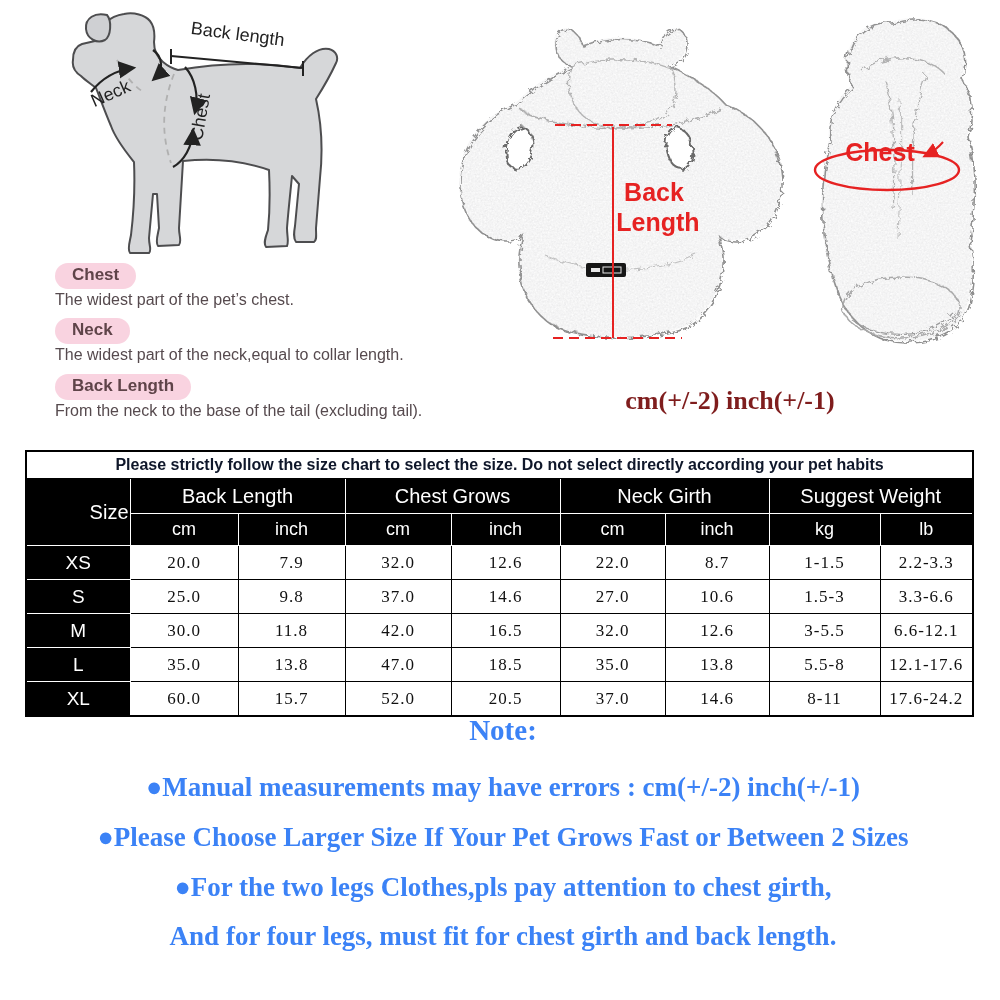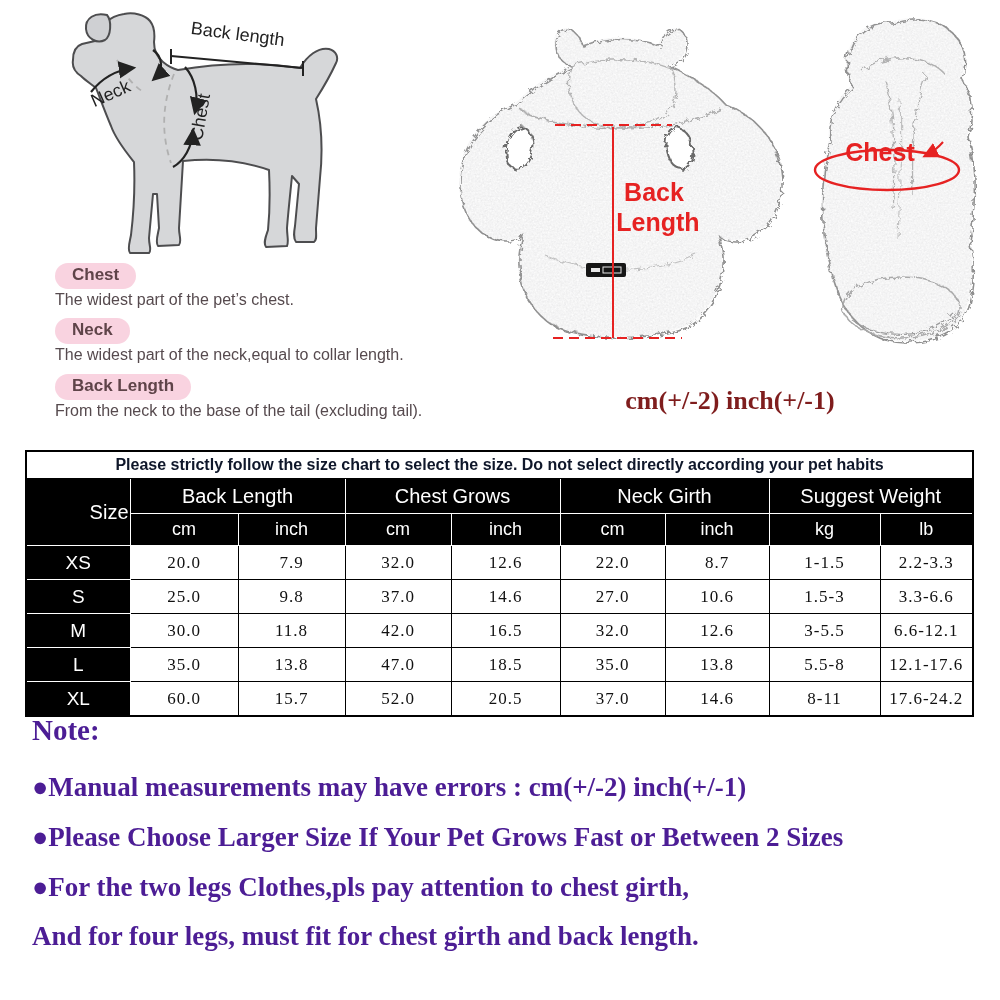--- a/index.html
+++ b/index.html
@@ -31,22 +31,22 @@
   .size-table td{border:1px solid #000;text-align:center;vertical-align:middle;overflow:hidden;}
   .size-table .banner{height:24px;color:#0f172a;font-size:16px;font-weight:600;background:#fff;}
   .size-table .dark{background:#000;color:#fff;border:1px solid #fff;}
   .size-table .group{height:32px;font-size:20px;}
   .size-table .size-hdr{font-size:20px;text-align:right;}
   .size-table .unit{height:29px;font-size:18px;}
   .size-table .size-cell{height:31px;font-size:19px;}
   .size-table .val{font-family:"Liberation Serif",serif;font-size:17px;letter-spacing:1px;color:#111;margin-left:14px;}
 
   
-  .notes{position:absolute;left:32px;top:714px;width:930px;color:#4c1d95;
-         font-family:"Liberation Serif",serif;font-weight:bold;}
+  .notes{position:absolute;left:38px;top:714px;width:930px;color:#3b82f6;
+         font-family:"Liberation Serif",serif;font-weight:bold;text-align:center;}
   .note-heading{font-size:29px;margin-bottom:24px;}
   .note-line{font-size:27px;margin-bottom:16px;line-height:1.25;}
 </style>
 </head>
 <body>
 
 <div class="page">
 
   <svg class="dog-svg" viewBox="0 0 320 270">
     <defs>

